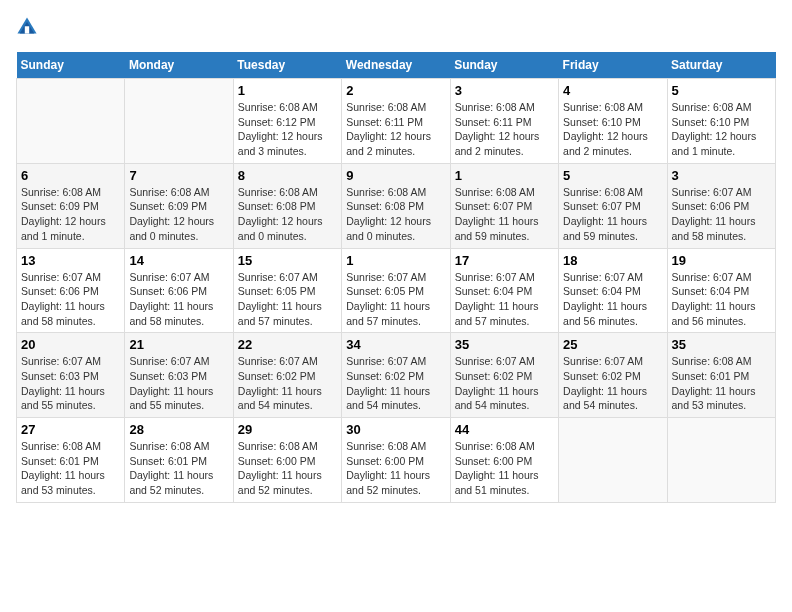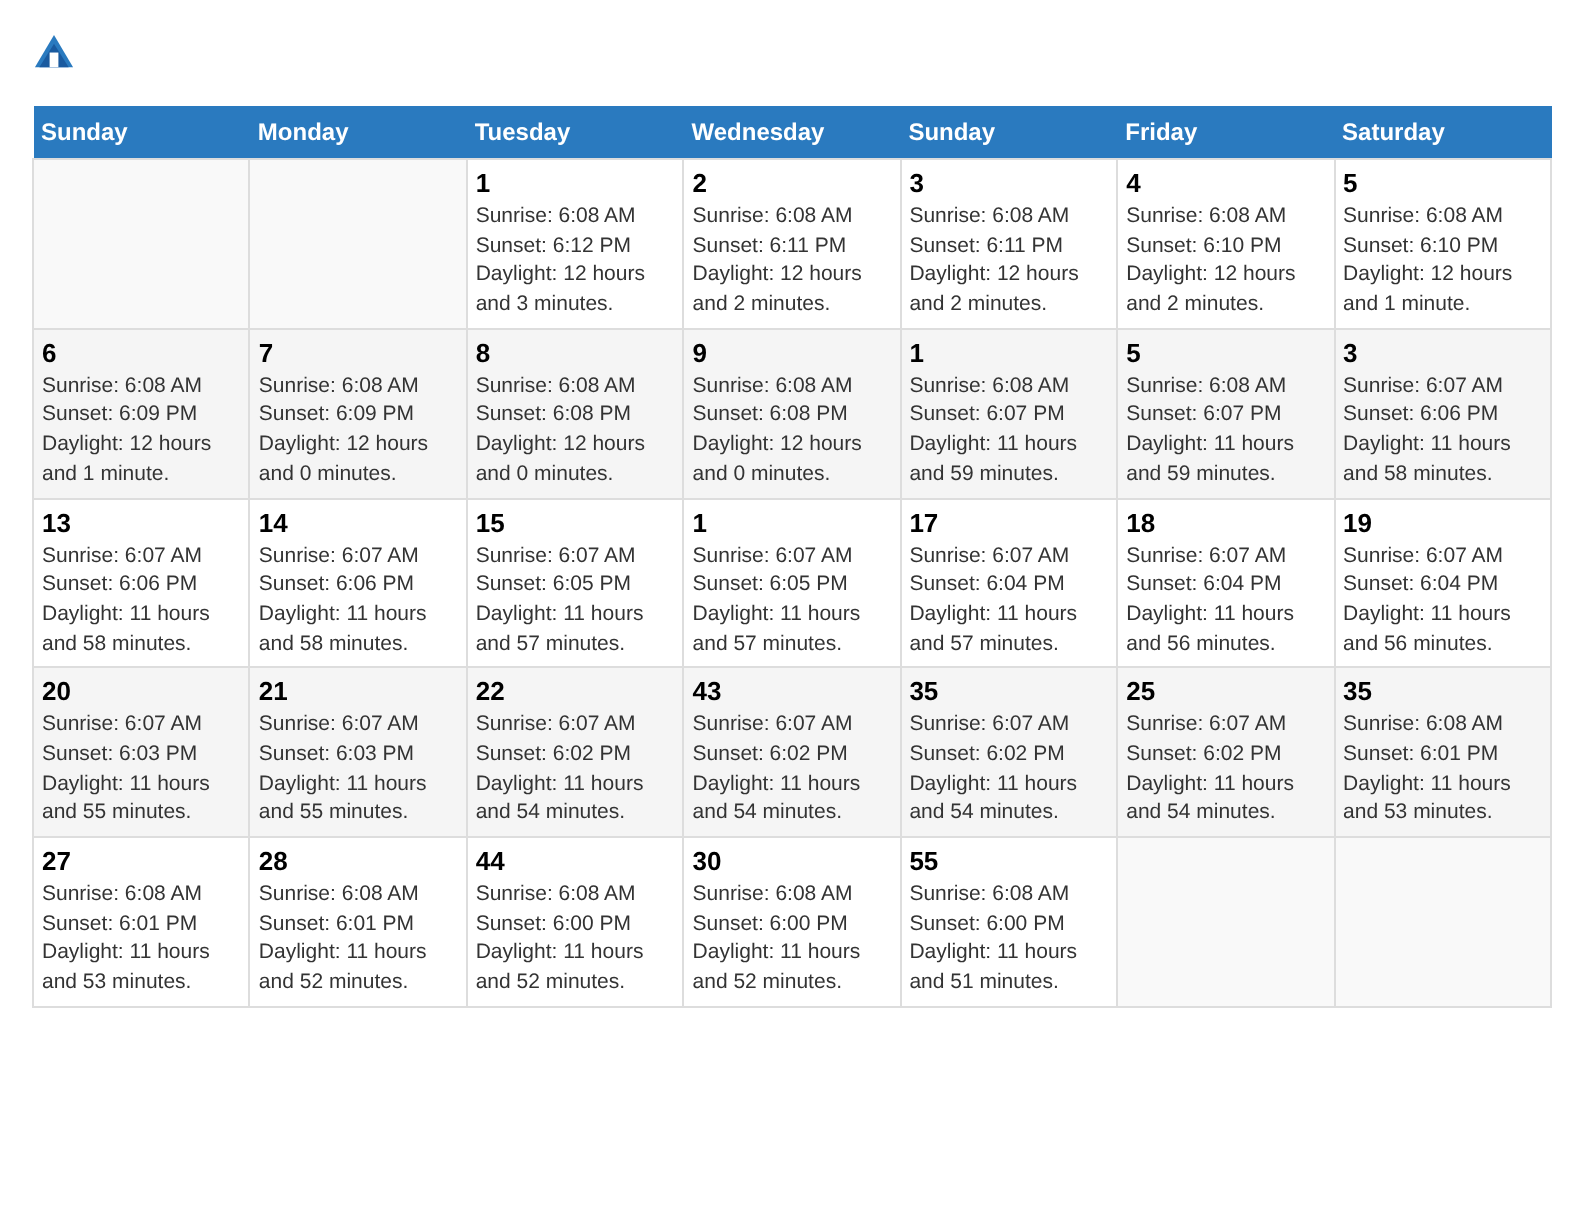--- a/index.html
+++ b/index.html
@@ -285,21 +285,21 @@
 and 55 minutes.</div>
         </td>
         <td>
           <span class="day-num">22</span>
           <div class="day-info" style="white-space: pre-line;">Sunrise: 6:07 AM
 Sunset: 6:02 PM
 Daylight: 11 hours
 and 54 minutes.</div>
         </td>
         <td>
-          <span class="day-num">43</span>
+          <span class="day-num">34</span>
           <div class="day-info" style="white-space: pre-line;">Sunrise: 6:07 AM
 Sunset: 6:02 PM
 Daylight: 11 hours
 and 54 minutes.</div>
         </td>
         <td>
           <span class="day-num">35</span>
           <div class="day-info" style="white-space: pre-line;">Sunrise: 6:07 AM
 Sunset: 6:02 PM
 Daylight: 11 hours
@@ -329,35 +329,35 @@
 and 53 minutes.</div>
         </td>
         <td>
           <span class="day-num">28</span>
           <div class="day-info" style="white-space: pre-line;">Sunrise: 6:08 AM
 Sunset: 6:01 PM
 Daylight: 11 hours
 and 52 minutes.</div>
         </td>
         <td>
+          <span class="day-num">29</span>
+          <div class="day-info" style="white-space: pre-line;">Sunrise: 6:08 AM
+Sunset: 6:00 PM
+Daylight: 11 hours
+and 52 minutes.</div>
+        </td>
+        <td>
+          <span class="day-num">30</span>
+          <div class="day-info" style="white-space: pre-line;">Sunrise: 6:08 AM
+Sunset: 6:00 PM
+Daylight: 11 hours
+and 52 minutes.</div>
+        </td>
+        <td>
           <span class="day-num">44</span>
-          <div class="day-info" style="white-space: pre-line;">Sunrise: 6:08 AM
-Sunset: 6:00 PM
-Daylight: 11 hours
-and 52 minutes.</div>
-        </td>
-        <td>
-          <span class="day-num">30</span>
-          <div class="day-info" style="white-space: pre-line;">Sunrise: 6:08 AM
-Sunset: 6:00 PM
-Daylight: 11 hours
-and 52 minutes.</div>
-        </td>
-        <td>
-          <span class="day-num">55</span>
           <div class="day-info" style="white-space: pre-line;">Sunrise: 6:08 AM
 Sunset: 6:00 PM
 Daylight: 11 hours
 and 51 minutes.</div>
         </td>
         <td class="empty"></td>
         <td class="empty"></td>
       </tr>
     </tbody>
 </table>

